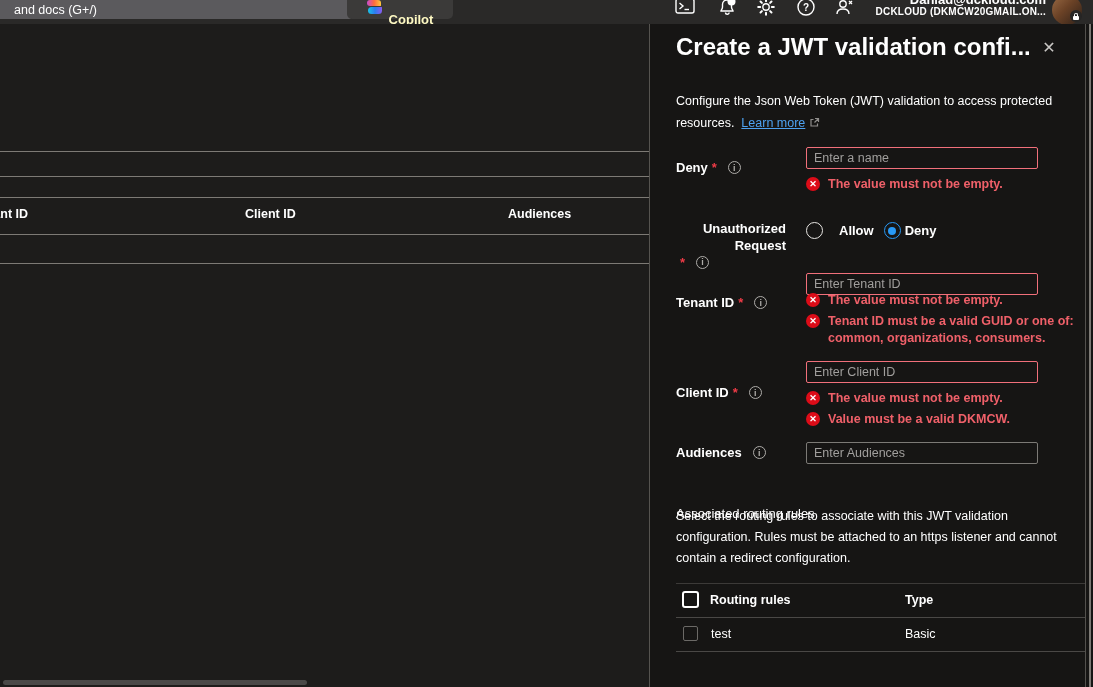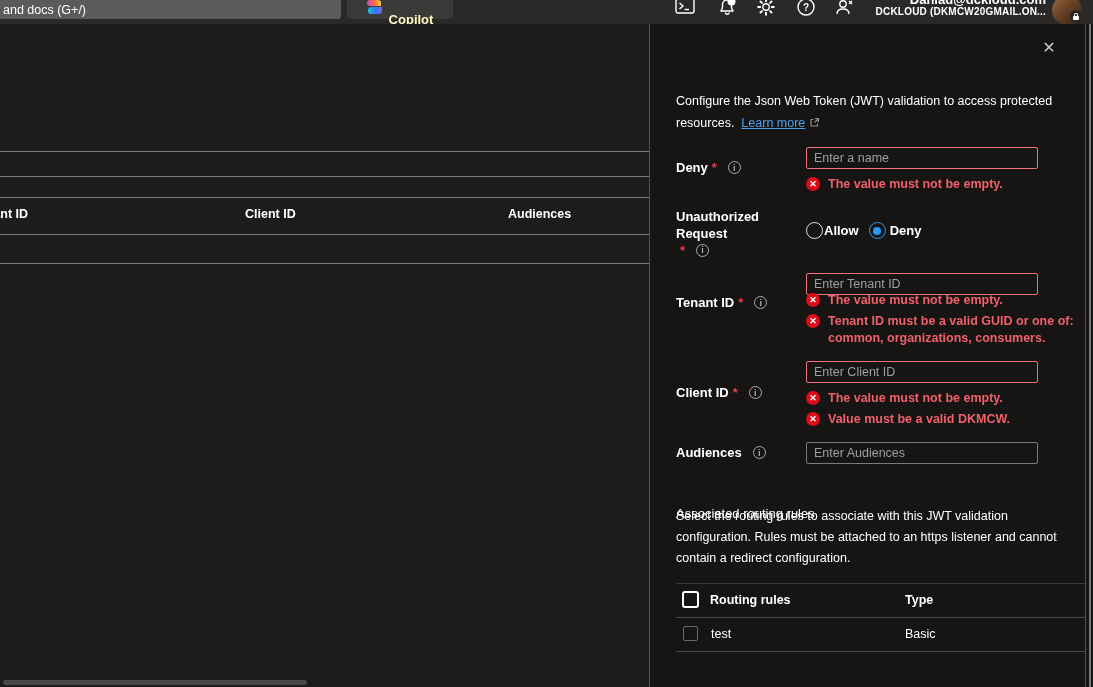--- a/index.html
+++ b/index.html
@@ -3,21 +3,21 @@
 <meta charset="utf-8">
 <style>
   html,body{margin:0;padding:0;background:#0d0d0d;}
   #screen{position:relative;width:1093px;height:687px;overflow:hidden;
     font-family:"Liberation Sans",sans-serif;color:#fff;background:#1d1c1b;}
   .abs{position:absolute;}
 
   
   #topbar{left:0;top:0;width:1093px;height:24px;background:#2a2928;overflow:hidden;}
   #searchbox{left:0;top:0;width:338px;height:19px;background:#5b5a5d;border:none;
-    color:#fff;font-size:12.5px;padding:0 0 0 3px;border-radius:0 0 3px 0;outline:none;
+    color:#fff;font-size:12.5px;padding:0 0 0 14px;border-radius:0 0 3px 0;outline:none;
     font-family:"Liberation Sans",sans-serif;}
   #copilot-btn{left:347px;top:-6px;width:106px;height:25px;background:#3b3a39;border-radius:5px;
     display:flex;align-items:center;justify-content:center;gap:7px;cursor:pointer;}
   #copilot-btn .lbl{font-size:13px;font-weight:700;color:#fef9c3;margin-top:25px;}
   .cp-icon{position:relative;width:15px;height:14px;}
   .cp-icon .a{position:absolute;left:0;top:0;width:14px;height:6.5px;border-radius:7px 7px 1px 7px;
     background:linear-gradient(90deg,#c84bd2,#ff6a3d,#ffc83d);}
   .cp-icon .b{position:absolute;left:1px;bottom:0;width:14px;height:6.5px;border-radius:7px 1px 7px 7px;
     background:linear-gradient(90deg,#19c3e8,#2b7cf0,#8a5cf0);}
   .tb-icon{top:-4px;width:22px;height:22px;display:flex;align-items:center;justify-content:center;cursor:pointer;}
@@ -160,48 +160,49 @@
     <div class="col-head" style="left:-28px;">Tenant ID</div>
     <div class="col-head" style="left:245px;">Client ID</div>
     <div class="col-head" style="left:508px;">Audiences</div>
     <div class="hline" style="top:210px;"></div>
     <div class="hline" style="top:239px;"></div>
     <div id="h-scroll-thumb" class="abs"></div>
   </div>
 
   <div id="panel" class="abs">
 
+    <div id="panel-title" class="abs">Create a JWT validation confi...</div>
     <div id="panel-close" class="abs">✕</div>
 
     <div id="panel-desc" class="abs">
       <span>Configure the Json Web Token (JWT) validation to access protected resources.</span><span class="link">Learn more</span><span class="ext-ic"><svg width="11" height="11" viewBox="0 0 11 11">
             <path d="M4.5 2.5 H2 V9 H8.5 V6.5" fill="none" stroke="#8f8d8b" stroke-width="1.2"></path>
             <path d="M6 1.5 H9.5 V5 M9.5 1.5 L5.5 5.5" fill="none" stroke="#8f8d8b" stroke-width="1.2"></path>
           </svg></span>
     </div>
 
     <div class="fld-label" style="top:136px;">
       <span>Deny</span>
         <span class="req">*</span>
         <span class="info-ic">i</span>
     </div>
     <input class="tb-input" style="top: 123px;" placeholder="Enter a name">
     <div class="err-row" style="top:152px;">
       <span class="err-ic">✕</span>
       <span class="err-tx">The value must not be empty.</span>
     </div>
 
-    <div class="fld-label" style="top:184px;width:110px;flex-wrap:wrap;line-height:17px;">
+    <div class="fld-label" style="top:196px;width:110px;flex-wrap:wrap;line-height:17px;text-align:right;">
       <span style="display:inline;">Unauthorized Request</span>
         <span class="req">*</span>
         <span class="info-ic">i</span>
     </div>
     <div class="radio-row" style="top:198px;">
       <span class="radio off"></span>
-      <span class="radio-lbl" style="margin-left:1px;">Allow</span>
+      <span class="radio-lbl" style="margin-left:16px;">Allow</span>
       <span class="radio on" style="margin-left:10px;">
           <i></i>
         </span>
       <span class="radio-lbl" style="margin-left:4px;">Deny</span>
     </div>
 
     <input class="tb-input" style="top: 249px;" placeholder="Enter Tenant ID">
     <div class="fld-label" style="top:271px;">
       <span>Tenant ID</span>
         <span class="req">*</span>

